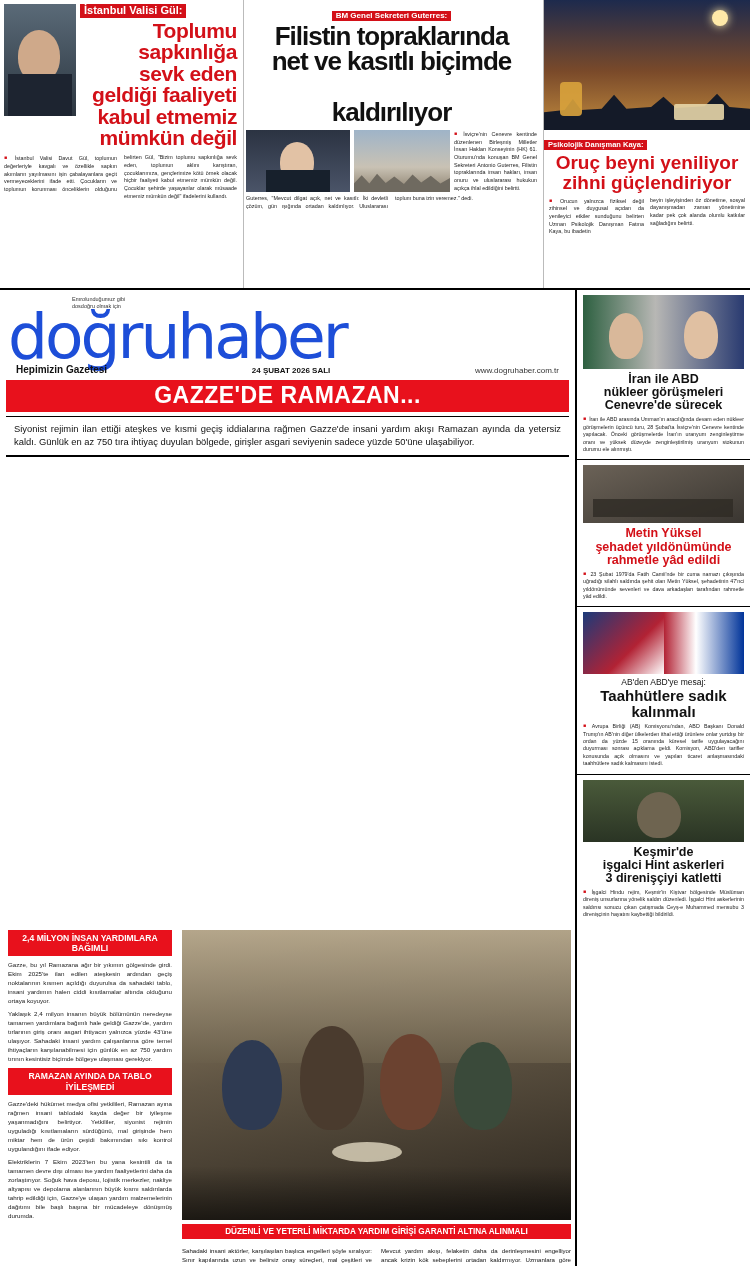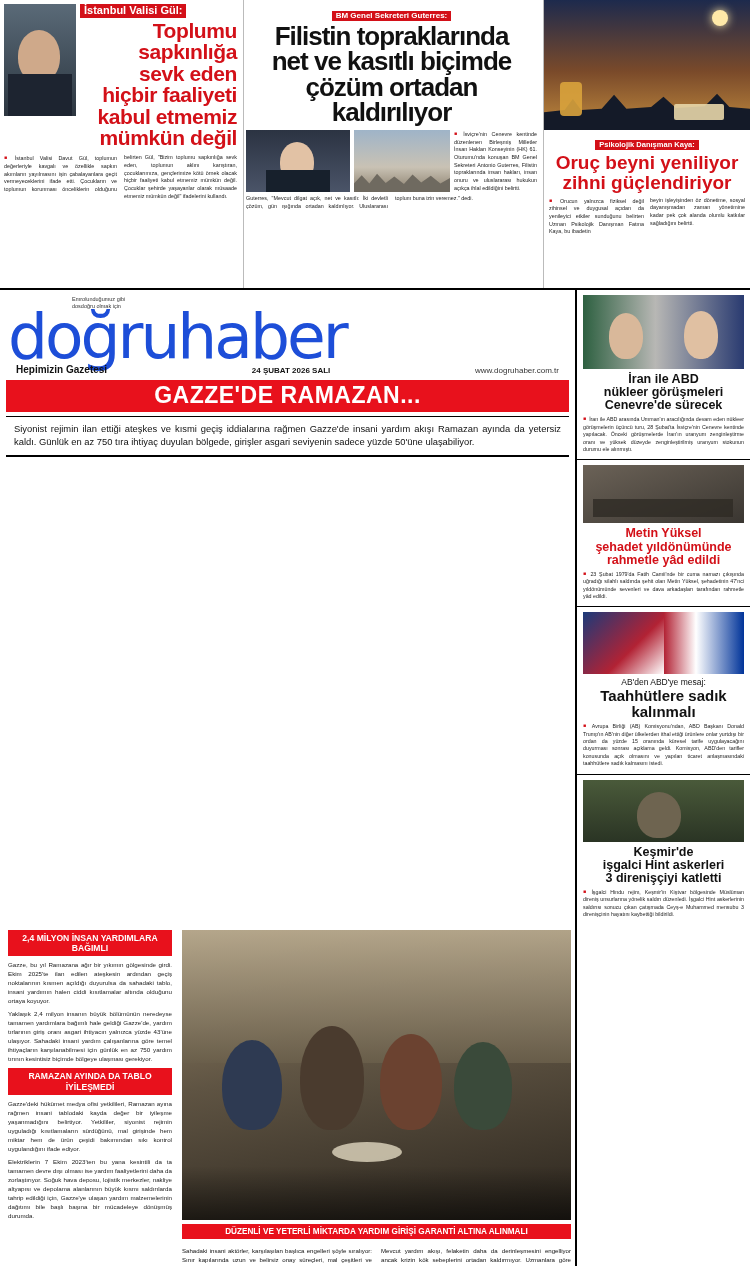--- a/index.html
+++ b/index.html
@@ -137,37 +137,37 @@
         <div class="photo ph-desk" style="width:72px;height:112px;">
           <div class="figure" style="left:14px;top:26px;width:42px;height:52px;background:#cfa98a;"></div>
           <div style="position:absolute;left:4px;bottom:0;width:64px;height:42px;background:#1d2430;"></div>
         </div>
         <div style="flex:1;">
           <div class="kicker-red" style="font-size:11px; float:left; margin-right:3px;">İstanbul Valisi Gül:</div>
           <div class="head-a" style="margin-top:16px;">
             <span>Toplumu</span><br>
             <span>sapkınlığa</span><br>
             <span>sevk eden</span><br>
-            <span>hiçbir faaliyeti</span><br>
+            <span>geldiği faaliyeti</span><br>
             <span>kabul etmemiz</span><br>
             <span>mümkün değil</span>
           </div>
         </div>
       </div>
       <div class="body-sm cols2 bullet" style="margin-top:6px;">İstanbul Valisi Davut Gül, toplumun değerleriyle kavgalı ve özellikle sapkın akımların yayılmasını işin çabalayanlara geçit vermeyeceklerini ifade etti. Çocukların ve toplumun korunması önceliklerin olduğunu belirten Gül, "Bizim toplumu sapkınlığa sevk eden, toplumun aklını karıştıran, çocuklarımıza, gençlerimize kötü örnek olacak hiçbir faaliyeti kabul etmemiz mümkün değil. Çocuklar şehirde yaşayanlar olarak müsaade etmemiz mümkün değil" ifadelerini kullandı.</div>
     </div>
 
     <div class="ts-col ts-b">
       <div style="text-align:center;">
         <span class="kicker-red" style="font-size:8px;">BM Genel Sekreteri Guterres:</span>
       </div>
       <div style="font-size:26px;font-weight:bold;line-height:0.98;text-align:center;letter-spacing:-1px;margin-top:2px;">
         <span>Filistin topraklarında</span><br>
         <span>net ve kasıtlı biçimde</span><br>
-        <span>çözüm ortadan</span><br>
+        <br>
         <span>kaldırılıyor</span>
       </div>
       <div style="display:flex;gap:4px;margin-top:4px;">
         <div class="photo ph-man" style="width:104px;height:62px;">
           <div class="figure" style="left:34px;top:12px;width:34px;height:40px;background:#e2c2a5;"></div>
           <div style="position:absolute;left:20px;bottom:0;width:64px;height:22px;background:#17202c;"></div>
         </div>
         <div class="photo ph-city" style="width:96px;height:62px;">
           <div class="skyline"></div>
         </div>
@@ -178,21 +178,21 @@
       <div class="body-sm cols2" style="margin-top:3px;">Guterres, "Mevcut dilgat açık, net ve kasıtlı: İki devletli çözüm, gün ışığında ortadan kaldırılıyor. Uluslararası toplum buna izin veremez." dedi.</div>
     </div>
 
     <div class="ts-col ts-c">
       <div class="photo ph-mosque" style="width:100%;height:130px;">
         <div class="moon"></div>
         <div class="sil"></div>
         <div style="position:absolute;left:16px;bottom:14px;width:22px;height:34px;background:#d9a33c;border-radius:4px;opacity:.9;"></div>
         <div style="position:absolute;right:26px;bottom:10px;width:50px;height:16px;background:#e7d6a8;border-radius:2px;opacity:.9;"></div>
       </div>
-      <div style="text-align:center;margin-top:3px;">
+      <div style="text-align:left;margin-top:3px;">
         <span class="kicker-red" style="font-size:7.5px;">Psikolojik Danışman Kaya:</span>
       </div>
       <div style="text-align:center;font-size:19px;font-weight:bold;color:#d31018;line-height:1.04;margin-top:2px;padding:0 4px;">
         <span>Oruç beyni yeniliyor</span><br>
         <span>zihni güçlendiriyor</span>
       </div>
       <div style="display:flex;gap:6px;padding:4px 5px 0 5px;">
         <div class="body-sm" style="flex:1;">
           <span class="bullet"></span><span>Orucun yalnızca fiziksel değil zihinsel ve duygusal açıdan da yenileyici etkiler sunduğunu belirten Uzman Psikolojik Danışman Fatma Kaya, bu ibadetin</span>
         </div>

